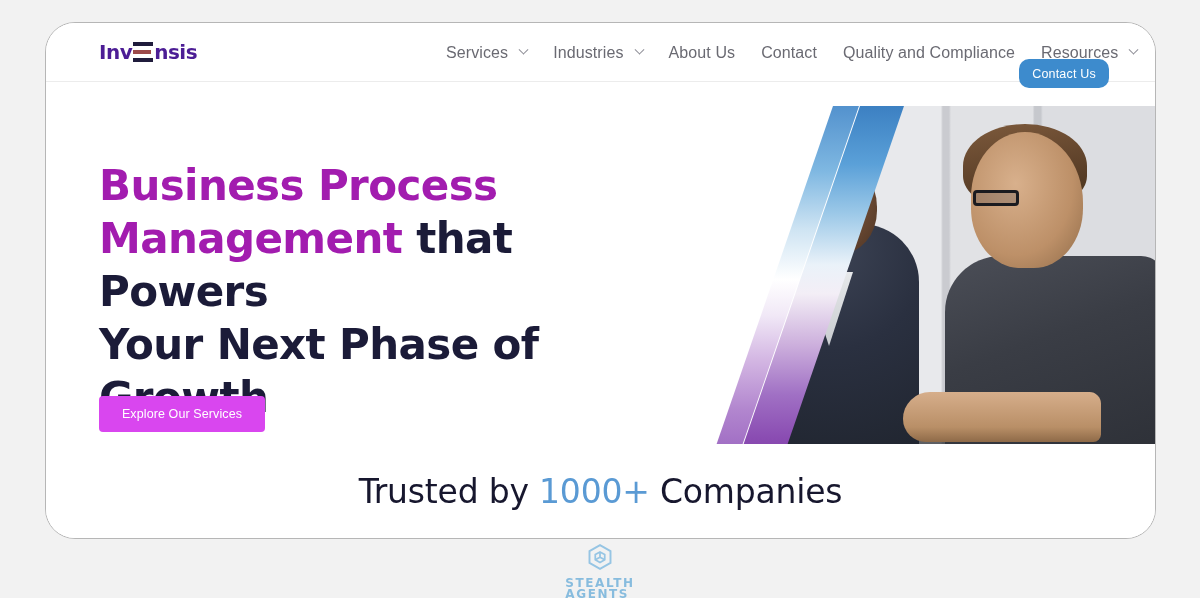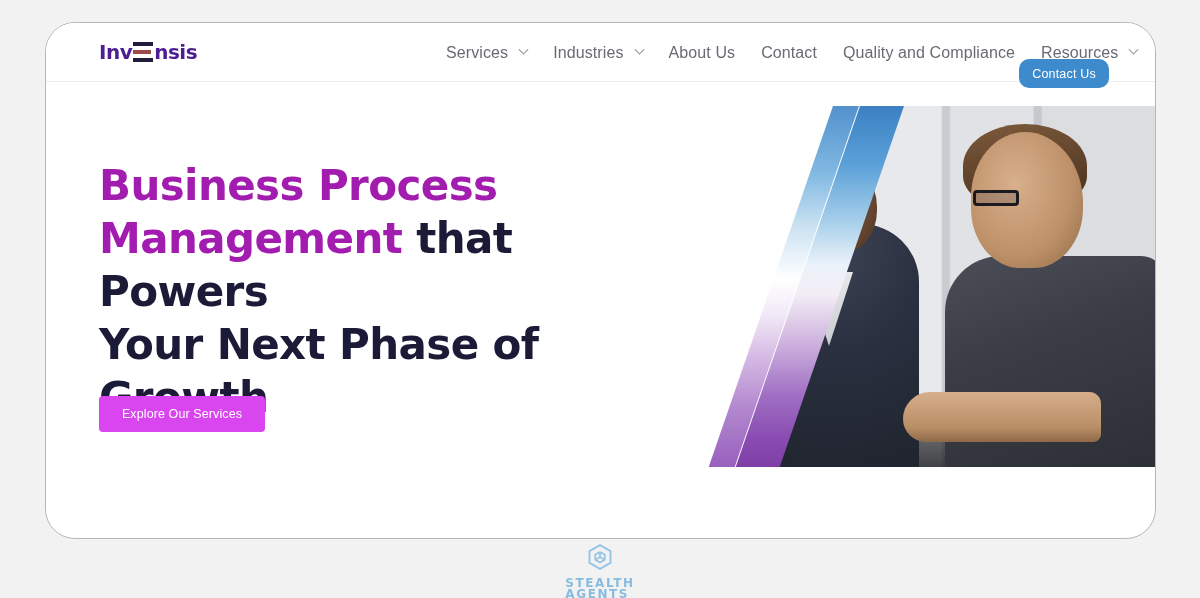--- a/index.html
+++ b/index.html
@@ -468,20 +468,25 @@
       <div id="hero-arm-b"></div>
 
       <div id="hero-diagonal">
         <div id="hero-wedge-white"></div>
         <div id="hero-wedge-band2"></div>
         <div id="hero-wedge-band"></div>
       </div>
     </div>
   </section>
 
+  <section id="trusted-strip">
+    <div id="trusted-text">
+      <span>Trusted by </span><span class="accent">1000+</span><span> Companies</span>
+    </div>
+  </section>
 
 </div>
 
 <div id="watermark">
   <svg width="28" height="28" viewBox="0 0 32 32">
     <polygon points="16,2.5 28,9.2 28,22.8 16,29.5 4,22.8 4,9.2" fill="none" stroke="#8fc2e3" stroke-width="2.2"></polygon>
     <path d="M16 10.2 L21.4 13.2 L21.4 19.2 L16 22.2 L10.6 19.2 L10.6 13.2 Z" fill="none" stroke="#8fc2e3" stroke-width="2"></path>
     <path d="M16 10.2 L16 16.2 M16 16.2 L21.4 19.2 M16 16.2 L10.6 19.2" fill="none" stroke="#8fc2e3" stroke-width="2"></path>
   </svg>
   <div id="watermark-words">

